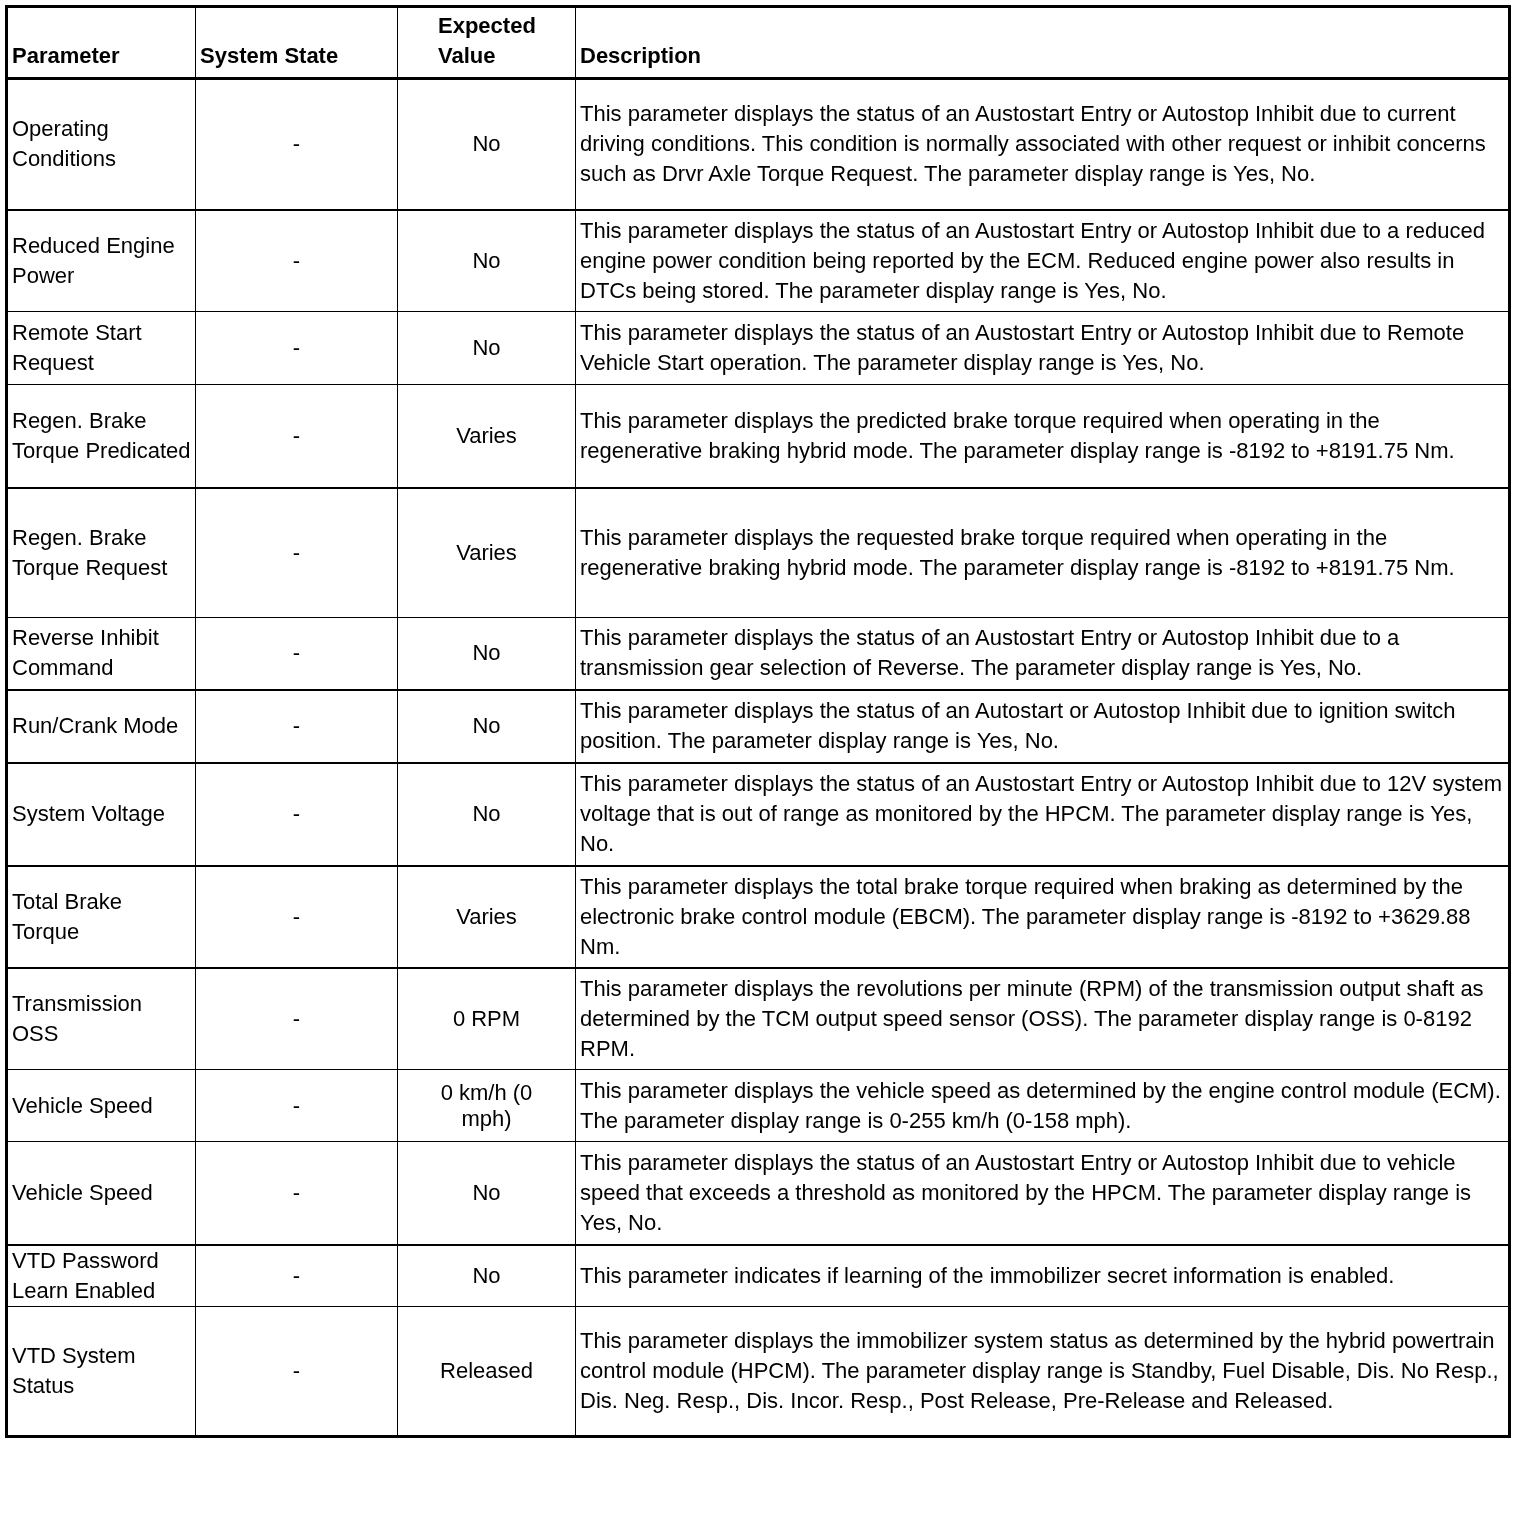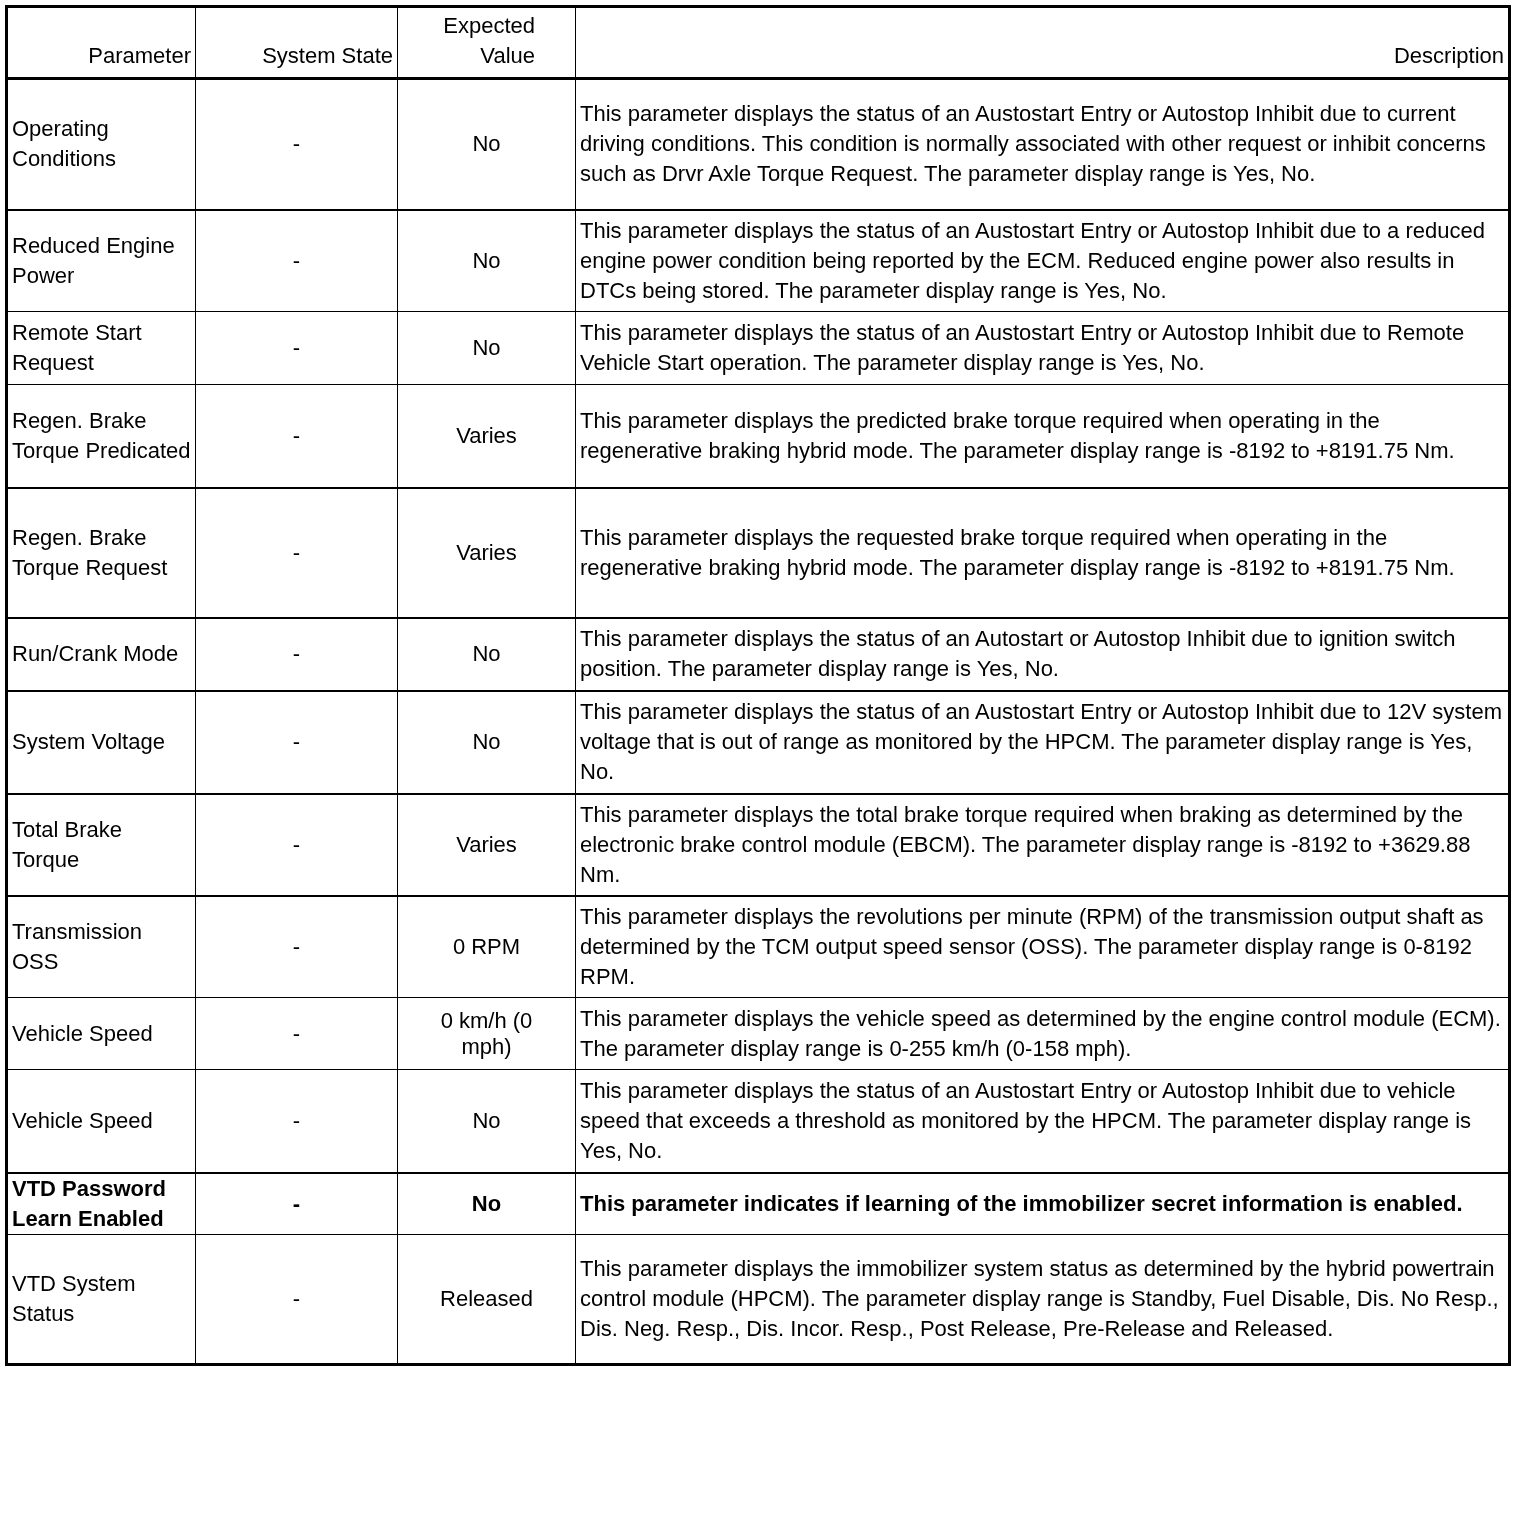--- a/index.html
+++ b/index.html
@@ -5,21 +5,21 @@
   html, body { margin: 0; padding: 0; background: #ffffff; }
   body { width: 1520px; height: 1530px; position: relative; overflow: hidden; font-family: "Liberation Sans", sans-serif; color: #000; }
   table.params {
     position: absolute; left: 5px; top: 5px;
     width: 1503px; border-collapse: collapse; table-layout: fixed;
     border: 3px solid #000;
   }
   table.params th, table.params td {
     border: 1px solid #000; padding: 0 4px; font-size: 22px; line-height: 30px; vertical-align: middle;
   }
-  table.params th { font-weight: normal; text-align: right; vertical-align: bottom; padding-bottom: 6px; }
+  table.params th { font-weight: bold; text-align: left; vertical-align: bottom; padding-bottom: 6px; }
   table.params thead tr { border-bottom: 3px solid #000; }
   td.param { text-align: left; padding-left: 6px; }
   td.state, td.value { text-align: center; }
   td.desc { text-align: left; padding-left: 6px; padding-right: 6px; }
   tr.thick-top td { border-top: 2px solid #000; }
 </style>
 </head>
 <body>
 
 <table class="params">
@@ -61,20 +61,26 @@
     <td class="state">-</td>
     <td class="value">Varies</td>
     <td class="desc">This parameter displays the predicted brake torque required when operating in the regenerative braking hybrid mode. The parameter display range is -8192 to +8191.75 Nm.</td>
   </tr>
       <tr class="thick-top" style="height: 130px;">
     <td class="param">Regen. Brake Torque Request</td>
     <td class="state">-</td>
     <td class="value">Varies</td>
     <td class="desc">This parameter displays the requested brake torque required when operating in the regenerative braking hybrid mode. The parameter display range is -8192 to +8191.75 Nm.</td>
   </tr>
+      <tr style="height: 72px;">
+    <td class="param">Reverse Inhibit Command</td>
+    <td class="state">-</td>
+    <td class="value">No</td>
+    <td class="desc">This parameter displays the status of an Austostart Entry or Autostop Inhibit due to a transmission gear selection of Reverse. The parameter display range is Yes, No.</td>
+  </tr>
       <tr class="thick-top" style="height: 73px;">
     <td class="param">Run/Crank Mode</td>
     <td class="state">-</td>
     <td class="value">No</td>
     <td class="desc">This parameter displays the status of an Autostart or Autostop Inhibit due to ignition switch position. The parameter display range is Yes, No.</td>
   </tr>
       <tr class="thick-top" style="height: 103px;">
     <td class="param">System Voltage</td>
     <td class="state">-</td>
     <td class="value">No</td>
@@ -97,21 +103,21 @@
     <td class="state">-</td>
     <td class="value" style="padding: 0px 36px; line-height: 26px; text-align: center;">0 km/h (0 mph)</td>
     <td class="desc">This parameter displays the vehicle speed as determined by the engine control module (ECM). The parameter display range is 0-255 km/h (0-158 mph).</td>
   </tr>
       <tr style="height: 103px;">
     <td class="param">Vehicle Speed</td>
     <td class="state">-</td>
     <td class="value">No</td>
     <td class="desc">This parameter displays the status of an Austostart Entry or Autostop Inhibit due to vehicle speed that exceeds a threshold as monitored by the HPCM. The parameter display range is Yes, No.</td>
   </tr>
-      <tr class="thick-top" style="height: 56px; font-weight: bold;">
+      <tr class="thick-top" style="height: 56px;">
     <td class="param">VTD Password Learn Enabled</td>
     <td class="state">-</td>
     <td class="value">No</td>
     <td class="desc">This parameter indicates if learning of the immobilizer secret information is enabled.</td>
   </tr>
       <tr style="height: 130px;">
     <td class="param">VTD System Status</td>
     <td class="state">-</td>
     <td class="value">Released</td>
     <td class="desc">This parameter displays the immobilizer system status as determined by the hybrid powertrain control module (HPCM). The parameter display range is Standby, Fuel Disable, Dis. No Resp., Dis. Neg. Resp., Dis. Incor. Resp., Post Release, Pre-Release and Released.</td>

